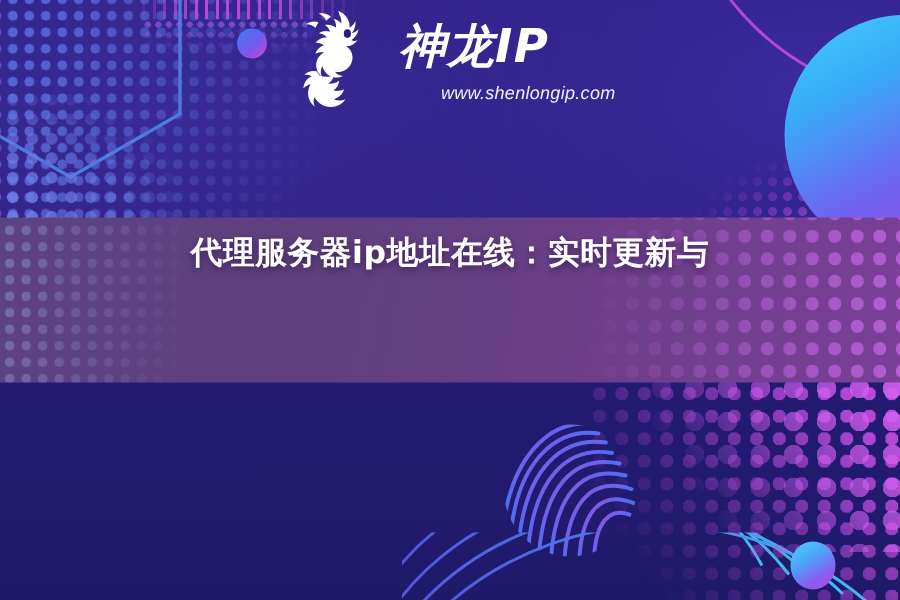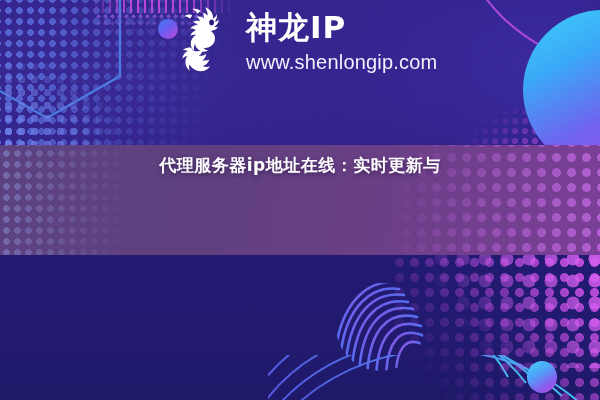--- a/index.html
+++ b/index.html
@@ -185,54 +185,56 @@
             mask-image: linear-gradient(272deg, rgba(0,0,0,.95) 0%, rgba(0,0,0,.55) 40%, transparent 86%);
     opacity: .75;
   }
   .band-title {
     position: relative;
     z-index: 3;
     margin: 0;
     padding: 9px 10px 0;
     text-align: center;
     color: #ffffff;
-    font-size: 17px;
+    font-size: 21px;
     font-weight: bold;
     line-height: 1.38;
     letter-spacing: .5px;
     text-shadow: 0 2px 5px rgba(26,12,52,.55);
     font-family: "DejaVu Sans", "Liberation Sans", sans-serif;
   }
 
   
   .logo-block {
     position: absolute;
-    left: 164px; top: 4px;
+    left: 184px; top: 4px;
     display: flex;
     align-items: center;
     gap: 8px;
     z-index: 5;
+    font-style: italic;
   }
   .dragon-mark { width: 74px; height: 76px; display:block; }
   .logo-text { display: flex; flex-direction: column; justify-content: center; }
   .brand-name {
     color: #fff;
     font-size: 31px;
     font-weight: bold;
     line-height: 1;
     letter-spacing: 1px;
     font-family: "DejaVu Sans", "Liberation Sans", sans-serif;
   }
   .brand-url {
     color: #f2f0ff;
-    font-size: 20px;
+    font-size: 12px;
     line-height: 1;
     margin-top: 9px;
     letter-spacing: .2px;
     font-family: "Liberation Sans", "DejaVu Sans", sans-serif;
+    margin-left: 28px;
   }
 </style>
 </head>
 <body>
 
 <div id="banner">
 
   <div class="bg-base"></div>
   <div class="bg-lower"></div>
 

